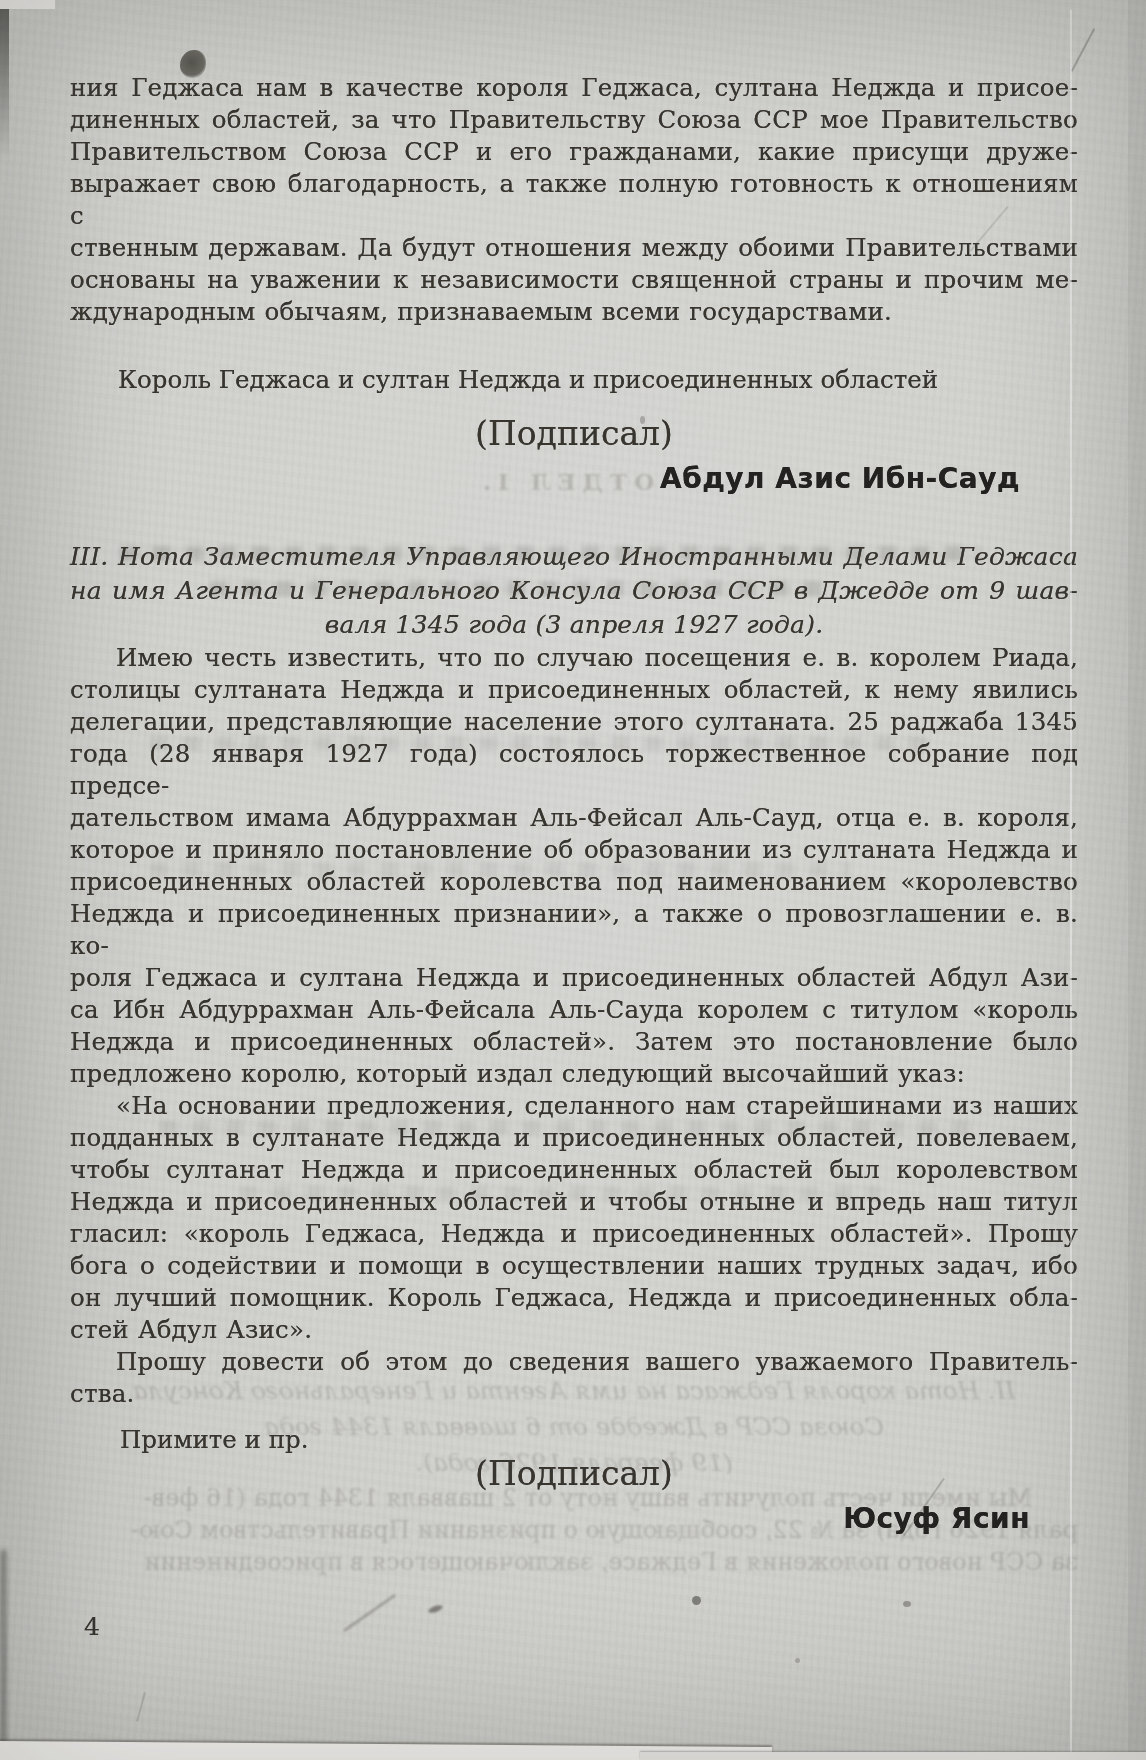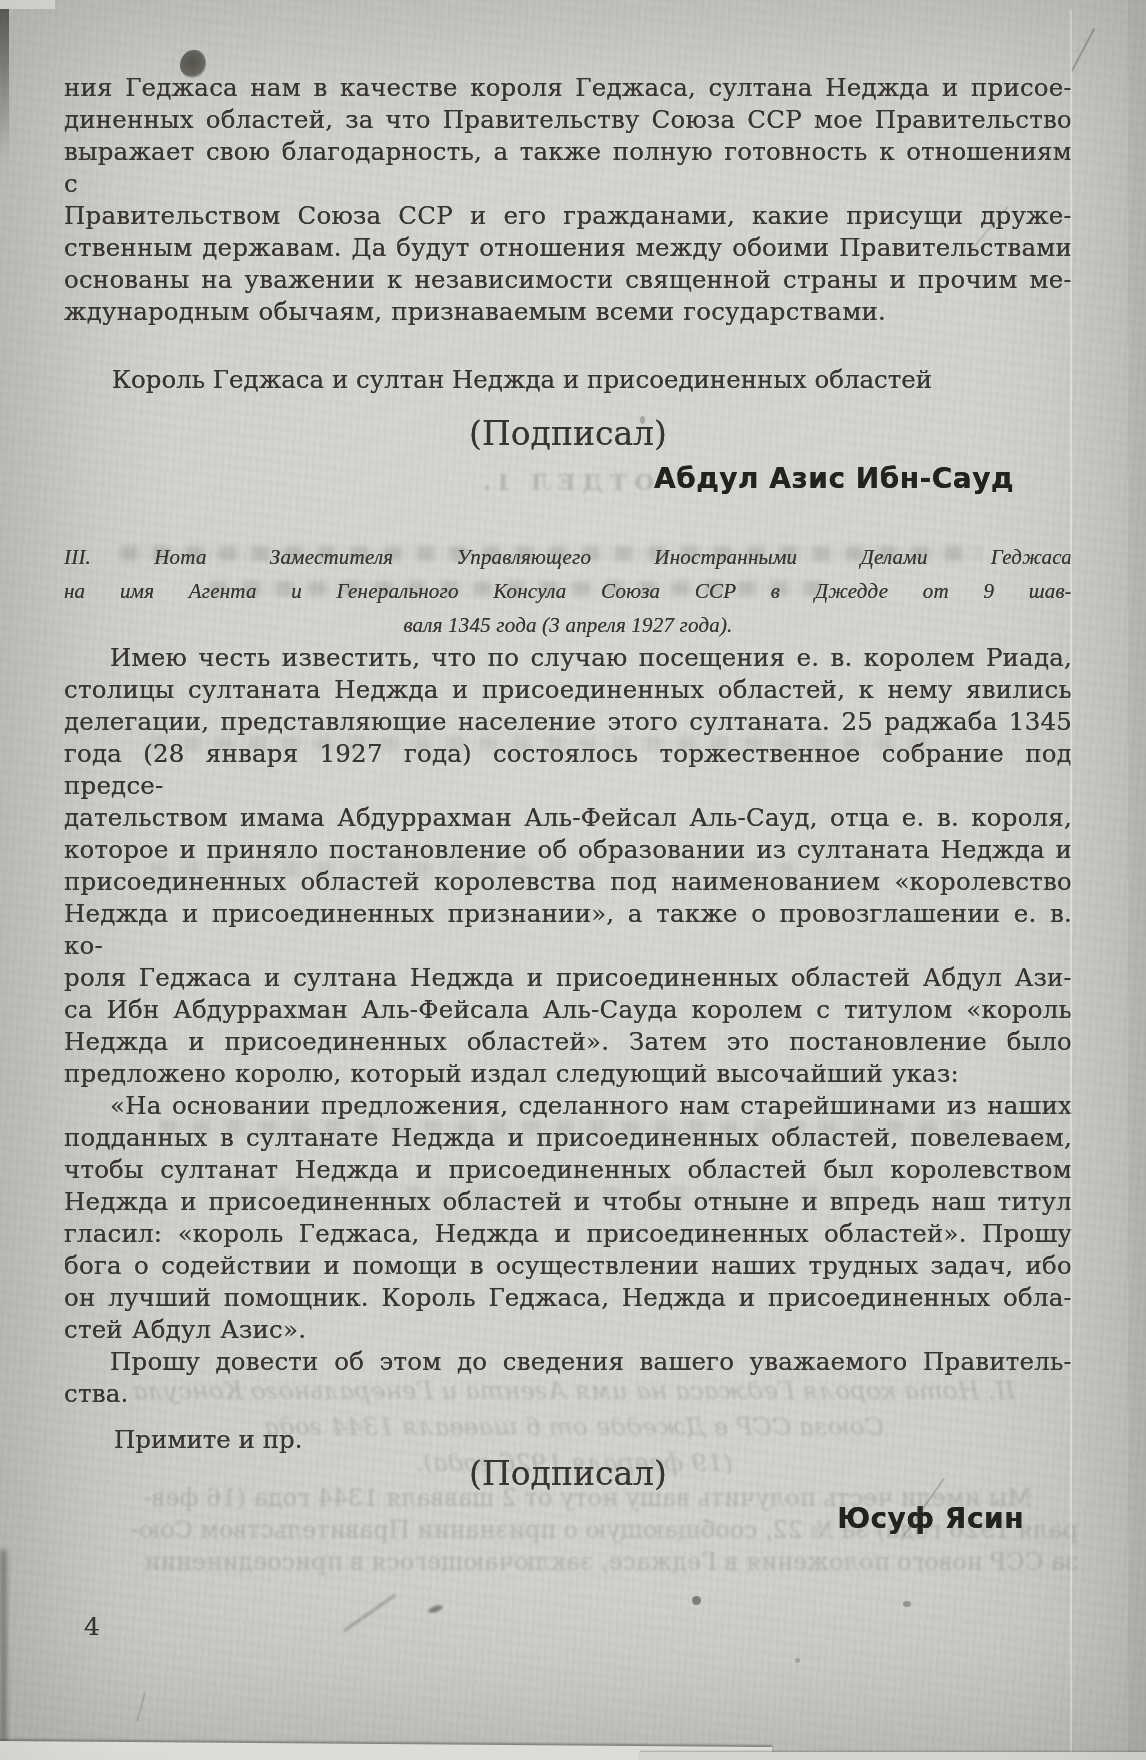--- a/index.html
+++ b/index.html
@@ -10,37 +10,37 @@
     overflow:hidden;
     background:radial-gradient(ellipse at 52% 38%, #d7d7d4 0%, #d1d1ce 55%, #c9c9c6 85%, #c2c2bf 100%);
     font-family:"DejaVu Serif","Liberation Serif",serif;
     color:#38352f;
   }
   .vignette{position:absolute;inset:0;box-shadow:inset 0 0 140px 25px rgba(70,68,62,.22);pointer-events:none;z-index:9;}
   .texture{position:absolute;inset:0;z-index:1;
     background:
       repeating-linear-gradient(93deg, rgba(0,0,0,.014) 0 3px, rgba(255,255,255,.012) 3px 7px),
       repeating-linear-gradient(7deg, rgba(0,0,0,.010) 0 5px, rgba(255,255,255,.010) 5px 11px);}
-  .content{position:absolute;left:64px;top:72px;width:1008px;z-index:5;}
+  .content{position:absolute;left:70px;top:72px;width:1008px;z-index:5;}
   .body-par{font-size:24.5px;line-height:32px;letter-spacing:.2px;word-spacing:1px;
     text-shadow:0 0 .6px rgba(45,42,36,.75);}
   .tl{text-align:justify;text-align-last:justify;white-space:normal;}
   .tl.last{text-align-last:left;}
   .indent-first .tl.first{padding-left:46px;box-sizing:border-box;}
   .royal-line{margin-top:36px;padding-left:48px;font-size:24.5px;line-height:32px;
     text-shadow:0 0 .6px rgba(45,42,36,.75);}
   .signed-label{margin-top:22px;text-align:center;font-size:33px;line-height:32px;
     text-shadow:0 0 .6px rgba(45,42,36,.75);}
   .signature{font-family:"DejaVu Sans","Liberation Sans",sans-serif;font-weight:700;
     font-size:28px;line-height:34px;color:#232220;text-align:right;letter-spacing:.5px;
     text-shadow:0 0 .5px rgba(20,20,18,.8);}
   .sig1{margin-top:12px;padding-right:58px;}
   .sig2{margin-top:12px;padding-right:48px;}
-  .heading{margin-top:44px;font-style:italic;font-size:21px;line-height:34px;
-    letter-spacing:.2px;text-shadow:0 0 .6px rgba(45,42,36,.7);font-family:Liberation Serif, serif;}
+  .heading{margin-top:44px;font-style:italic;font-size:25px;line-height:34px;
+    letter-spacing:.2px;text-shadow:0 0 .6px rgba(45,42,36,.7);}
   .heading .tl.last{text-align:center;text-align-last:center;}
   .p2{}
   .valediction{margin-top:14px;padding-left:50px;font-size:24.5px;line-height:32px;
     text-shadow:0 0 .6px rgba(45,42,36,.75);}
   .signed-label2{margin-top:2px;}
   .page-number{position:absolute;left:84px;top:1612px;font-size:25px;color:#35332e;z-index:6;
     text-shadow:0 0 .5px rgba(45,42,36,.7);}
   
   .ghost{position:absolute;transform:scaleX(-1);filter:blur(.9px);color:#706e66;z-index:2;}
   .ghost-otdel{left:470px;top:468px;width:190px;opacity:.30;font-weight:700;font-size:23px;
@@ -107,22 +107,22 @@
   <div class="ghost ghost-h gh3">(19 февраля 1926 года).</div>
   <div class="ghost ghost-p gp1">Мы имели честь получить вашу ноту от 2 шавваля 1344 года (16 фев-</div>
   <div class="ghost ghost-p gp2">раля 1926 года) за № 22, сообщающую о признании Правительством Сою-</div>
   <div class="ghost ghost-p gp3">за ССР нового положения в Геджасе, заключающегося в присоединении</div>
 
   <div class="content">
     <div class="body-par">
 
     <div class="tl first">ния Геджаса нам в качестве короля Геджаса, султана Неджда и присое-</div>
         <div class="tl">диненных областей, за что Правительству Союза ССР мое Правительство</div>
+        <div class="tl">Правительством Союза ССР и его гражданами, какие присущи друже-</div>
         <div class="tl">выражает свою благодарность, а также полную готовность к отношениям с</div>
-        <div class="tl">Правительством Союза ССР и его гражданами, какие присущи друже-</div>
         <div class="tl">ственным державам. Да будут отношения между обоими Правительствами</div>
         <div class="tl">основаны на уважении к независимости священной страны и прочим ме-</div>
         <div class="tl last">ждународным обычаям, признаваемым всеми государствами.</div>
       </div>
 
     <div class="royal-line">Король Геджаса и султан Неджда и присоединенных областей</div>
 
     <div class="signed-label">(Подписал)</div>
 
     <div class="signature sig1">Абдул Азис Ибн-Сауд</div>

